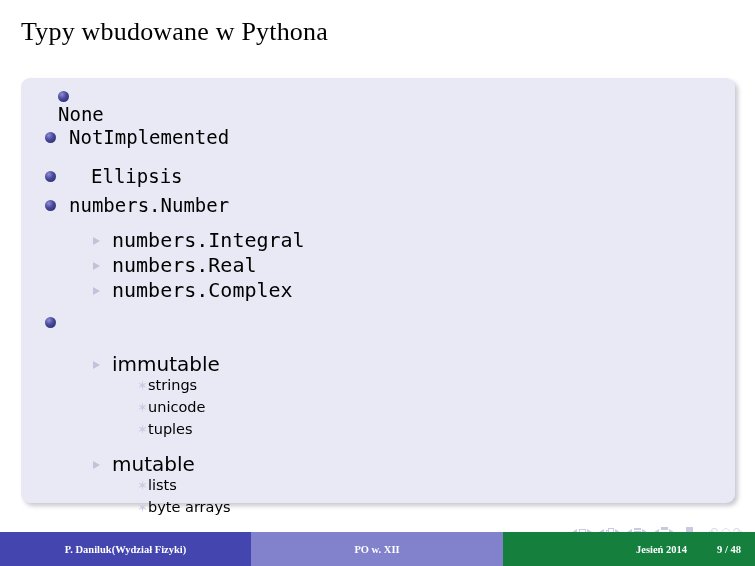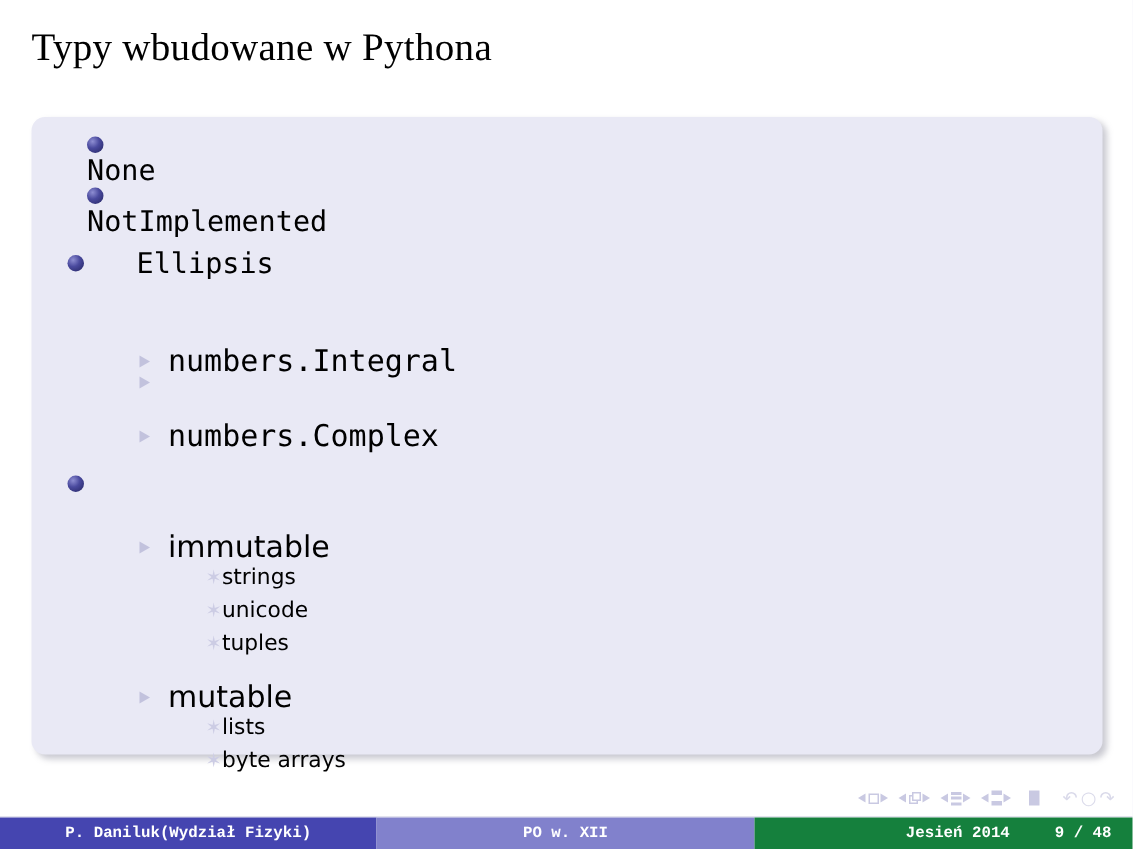--- a/index.html
+++ b/index.html
@@ -185,26 +185,26 @@
     font-size: 12px;
     margin-left: 6px;
   }
 
   
   .footer {
     position: absolute;
     left: 0;
     bottom: 0;
     width: 755px;
-    height: 21px;
+    height: 34px;
     display: flex;
     font-size: 10.5px;
     font-weight: bold;
     color: #ffffff;
-    font-family: Liberation Mono, monospace;
+    font-family: Liberation Serif, serif;
   }
   .fseg {
     display: flex;
     align-items: center;
     justify-content: center;
     height: 100%;
     box-sizing: border-box;
     overflow: hidden;
   }
   .fseg-author { width: 251px; background: #4545b0; }
@@ -231,34 +231,39 @@
 <div class="slide">
 
   <div class="title">Typy wbudowane w Pythona</div>
 
   <div class="content-block">
     <div class="items" id="bullet-list">
         <div class="item lvl1" style="top: 14px; flex-direction: column;">
           <span class="bullet-ball"></span>
           <span class="txt mono">None</span>
         </div>
-        <div class="item lvl1" style="top: 48px; flex-direction: column;">
+        <div class="item lvl1" style="top: 48px;">
           <span class="bullet-ball"></span>
           <span class="txt mono">NotImplemented</span>
         </div>
         <div class="item lvl1" style="top: 87px; gap: 22px;">
           <span class="bullet-ball"></span>
           <span class="txt mono">Ellipsis</span>
         </div>
+        <div class="item lvl1" style="top: 116px;">
+          <span class="bullet-ball"></span>
+          <span class="txt mono">numbers.Number</span>
+        </div>
         <div class="item lvl2" style="top: 150px;">
           <span class="bullet-tri"></span>
           <span class="txt mono">numbers.Integral</span>
         </div>
         <div class="item lvl2" style="top: 175px;">
           <span class="bullet-tri"></span>
+          <span class="txt mono">numbers.Real</span>
         </div>
         <div class="item lvl2" style="top: 200px;">
           <span class="bullet-tri"></span>
           <span class="txt mono">numbers.Complex</span>
         </div>
         <div class="item lvl1" style="top: 240px;">
           <span class="bullet-ball"></span>
         </div>
         <div class="item lvl2" style="top: 274px;">
           <span class="bullet-tri"></span>

